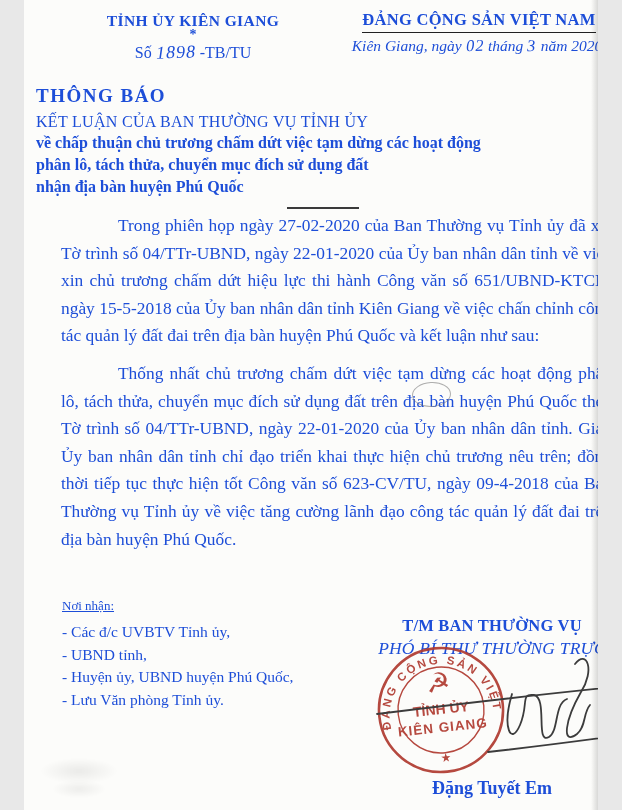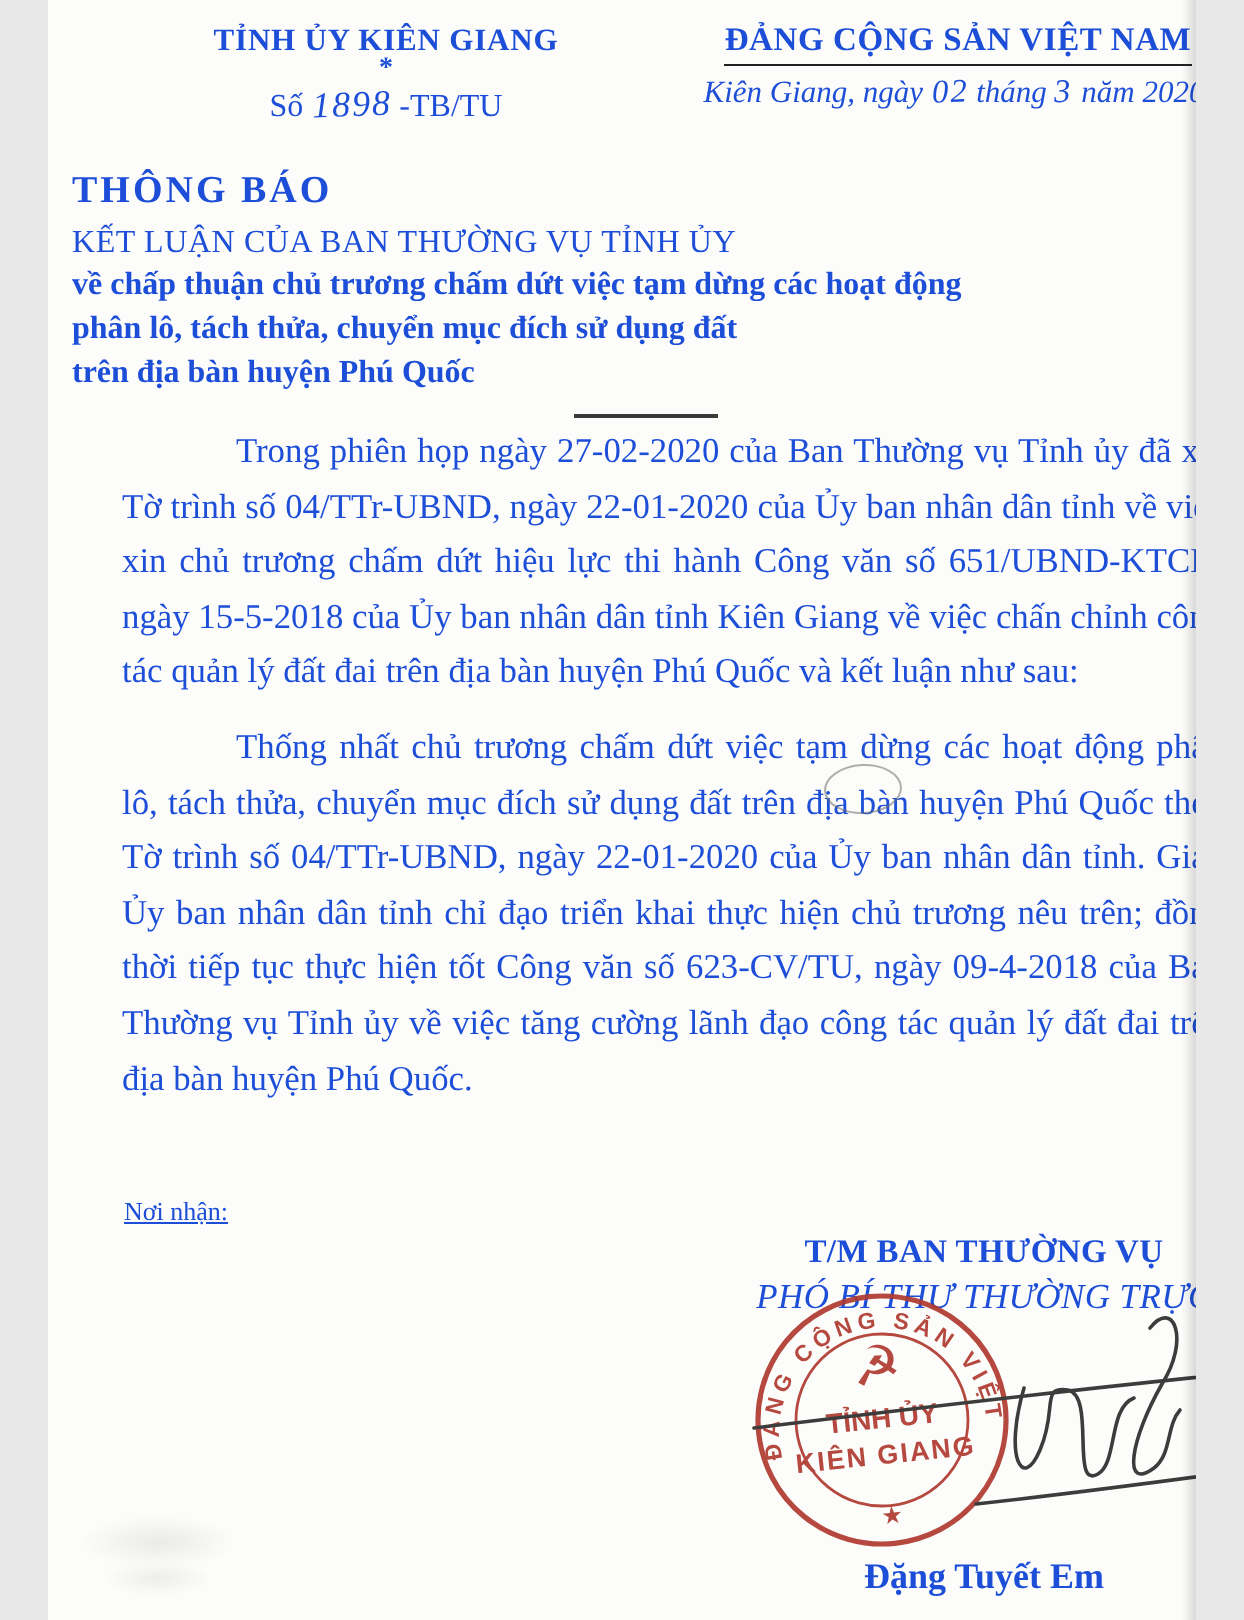--- a/index.html
+++ b/index.html
@@ -85,33 +85,39 @@
     <div class="date-line">
       <span>Kiên Giang, ngày</span><span class="hand">02</span><span>tháng</span><span class="hand">3</span><span>năm 2020</span>
     </div>
   </div>
 
   <div class="title-block">
     <div class="t1">THÔNG BÁO</div>
     <div class="t2">KẾT LUẬN CỦA BAN THƯỜNG VỤ TỈNH ỦY</div>
     <div class="t3">về chấp thuận chủ trương chấm dứt việc tạm dừng các hoạt động</div>
     <div class="t4">phân lô, tách thửa, chuyển mục đích sử dụng đất</div>
-    <div class="t5">trên địa bàn huyện Phú Quốc</div>
+    <div class="t5">nhận địa bàn huyện Phú Quốc</div>
     <div class="t-rule"></div>
   </div>
 
   <div class="body-text">
     <p>Trong phiên họp ngày 27-02-2020 của Ban Thường vụ Tỉnh ủy đã xét Tờ trình số 04/TTr-UBND, ngày 22-01-2020 của Ủy ban nhân dân tỉnh về việc xin chủ trương chấm dứt hiệu lực thi hành Công văn số 651/UBND-KTCN, ngày 15-5-2018 của Ủy ban nhân dân tỉnh Kiên Giang về việc chấn chỉnh công tác quản lý đất đai trên địa bàn huyện Phú Quốc và kết luận như sau:</p>
     <p>Thống nhất chủ trương chấm dứt việc tạm dừng các hoạt động phân lô, tách thửa, chuyển mục đích sử dụng đất trên địa bàn huyện Phú Quốc theo Tờ trình số 04/TTr-UBND, ngày 22-01-2020 của Ủy ban nhân dân tỉnh. Giao Ủy ban nhân dân tỉnh chỉ đạo triển khai thực hiện chủ trương nêu trên; đồng thời tiếp tục thực hiện tốt Công văn số 623-CV/TU, ngày 09-4-2018 của Ban Thường vụ Tỉnh ủy về việc tăng cường lãnh đạo công tác quản lý đất đai trên địa bàn huyện Phú Quốc.</p>
   </div>
 
   <div class="pen-circle"></div>
 
   <div class="recipients">
     <div class="recipients-title">Nơi nhận:</div>
+    <div class="recipients-list">
+      <div>- Các đ/c UVBTV Tỉnh ủy,</div>
+      <div>- UBND tỉnh,</div>
+      <div>- Huyện ủy, UBND huyện Phú Quốc,</div>
+      <div>- Lưu Văn phòng Tỉnh ủy.</div>
+    </div>
   </div>
 
   <div class="sign-block">
     <div class="sign-authority">T/M BAN THƯỜNG VỤ</div>
     <div class="sign-title">PHÓ BÍ THƯ THƯỜNG TRỰC</div>
   </div>
 
   <div class="stamp">
     <svg width="132" height="132" viewBox="0 0 132 132">
       <circle cx="66" cy="66" r="62" fill="none" stroke="#b03a30" stroke-width="2.6"></circle>

